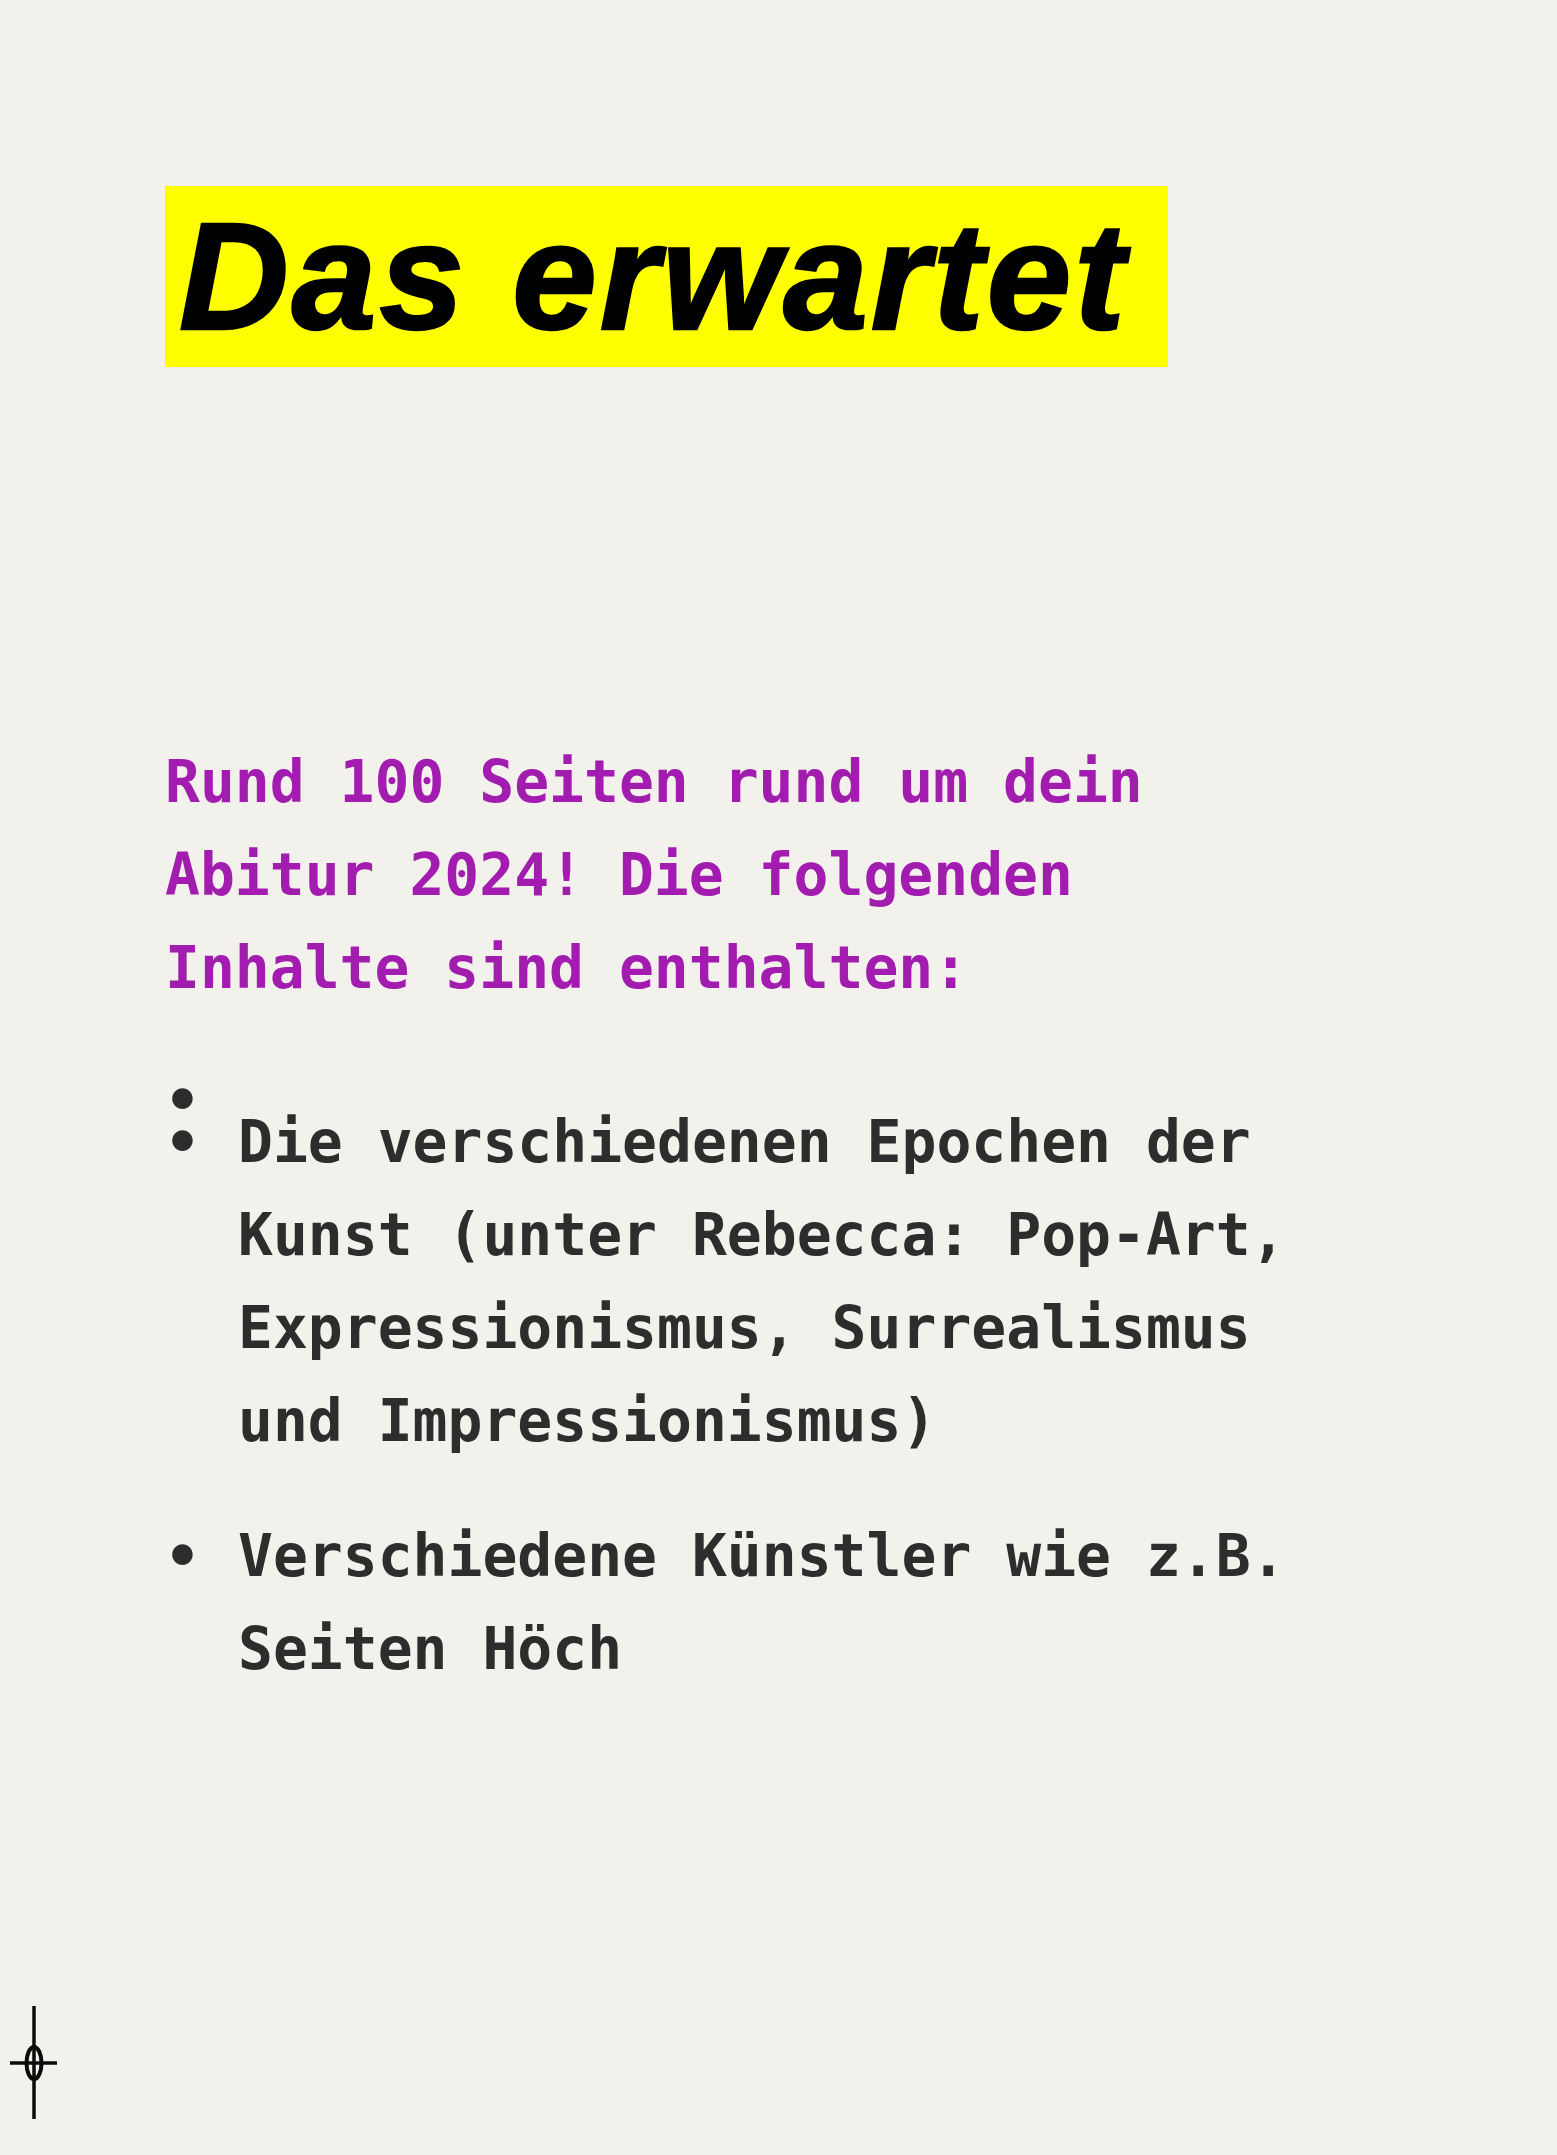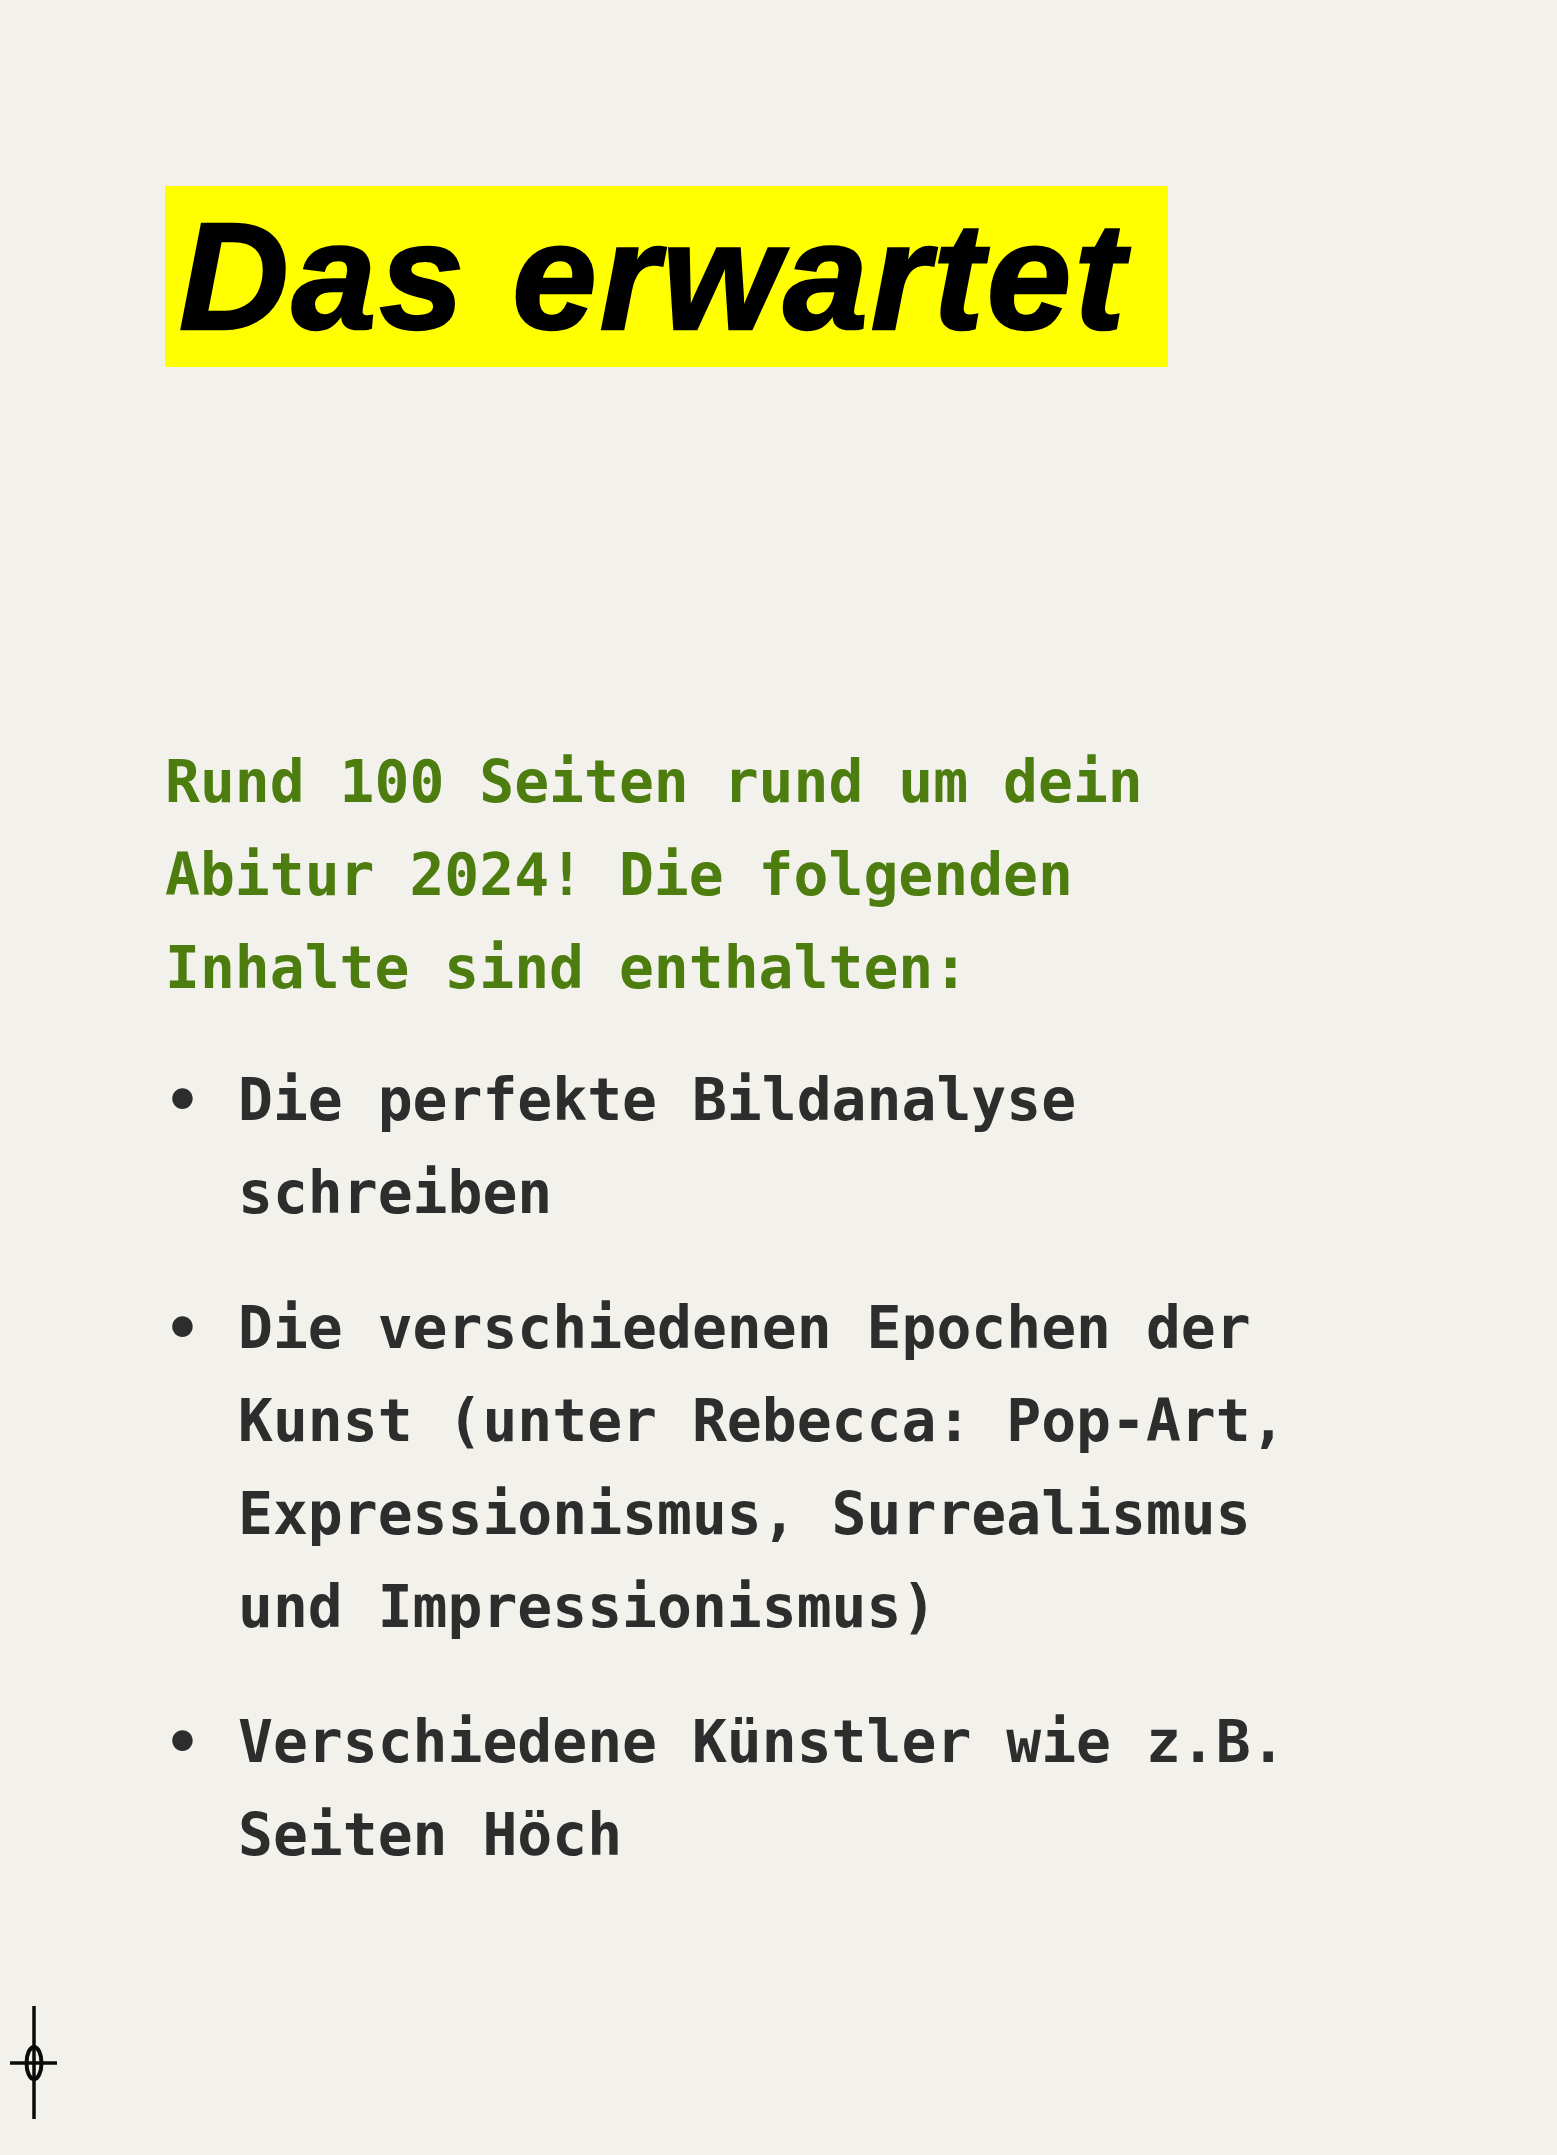--- a/index.html
+++ b/index.html
@@ -45,21 +45,21 @@
   .intro {
     position: absolute;
     left: 165px;
     top: 736px;
     width: 1065px;
     margin: 0;
     font-family: "DejaVu Sans Mono", monospace;
     font-weight: 700;
     font-size: 58px;
     line-height: 93px;
-    color: #4d7c0f;
+    color: #a21caf;
   }
 
   
   .bullets {
     position: absolute;
     left: 165px;
     top: 1054px;
     width: 1140px;
     margin: 0;
     padding: 0;
@@ -99,21 +99,20 @@
 
   <h1 class="heading">
       <span class="hl">Das erwartet</span>
     </h1>
 
   <p class="intro">Rund 100 Seiten rund um dein Abitur 2024! Die folgenden Inhalte sind enthalten:</p>
 
   <ul class="bullets">
     <li>
       <span class="marker">•</span>
-      <span class="li-text">Die perfekte Bildanalyse schreiben</span>
     </li>
     <li>
       <span class="marker">•</span>
       <span class="li-text">Die verschiedenen Epochen der Kunst (unter Rebecca: Pop-Art, Expressionismus, Surrealismus und Impressionismus)</span>
     </li>
     <li>
       <span class="marker">•</span>
       <span class="li-text">Verschiedene Künstler wie z.B. Seiten Höch</span>
     </li>
   </ul>

